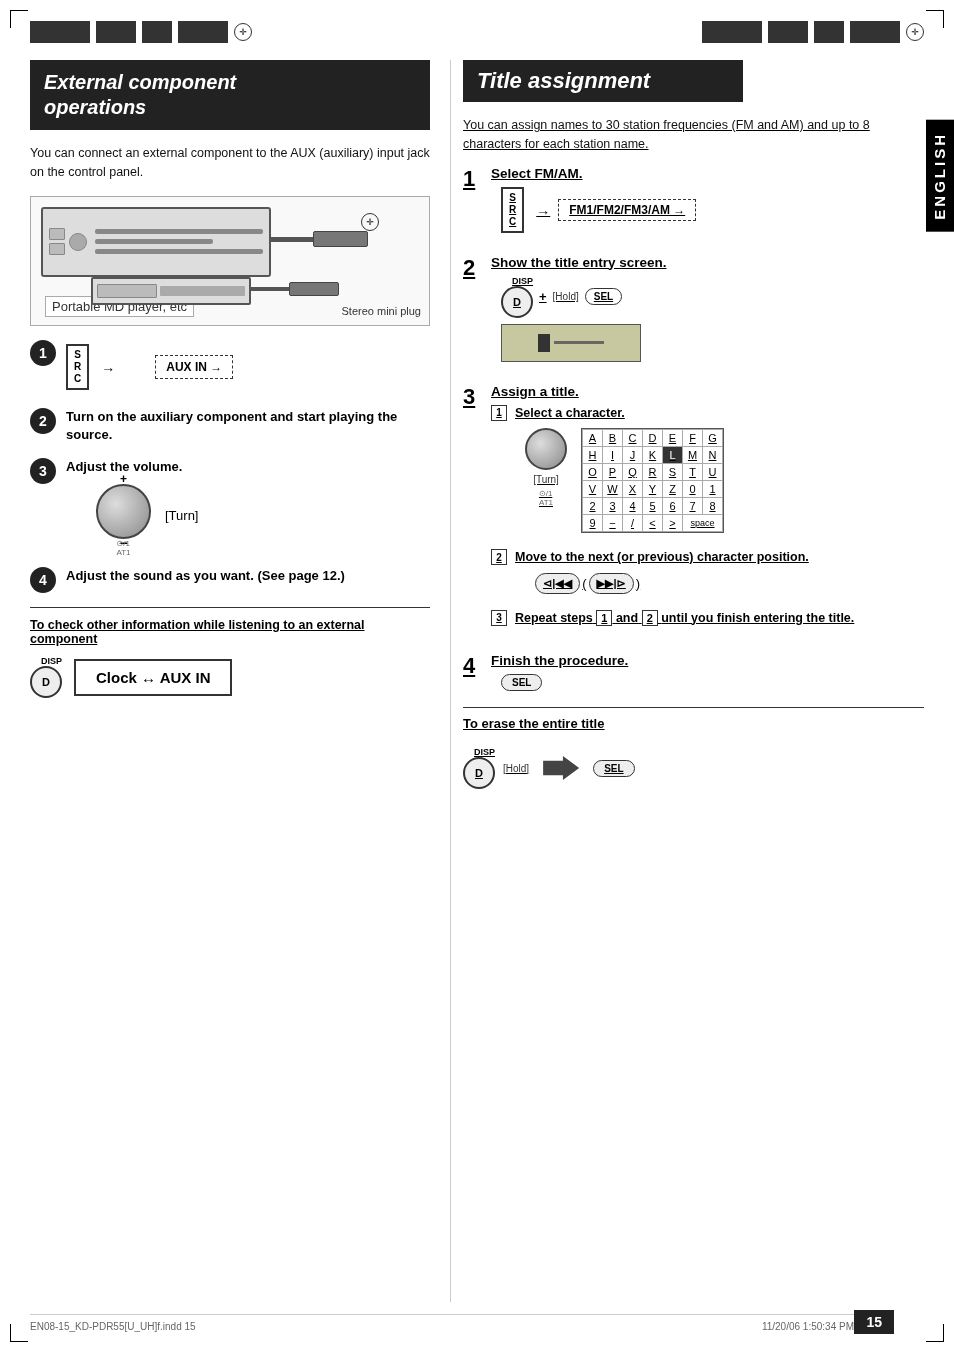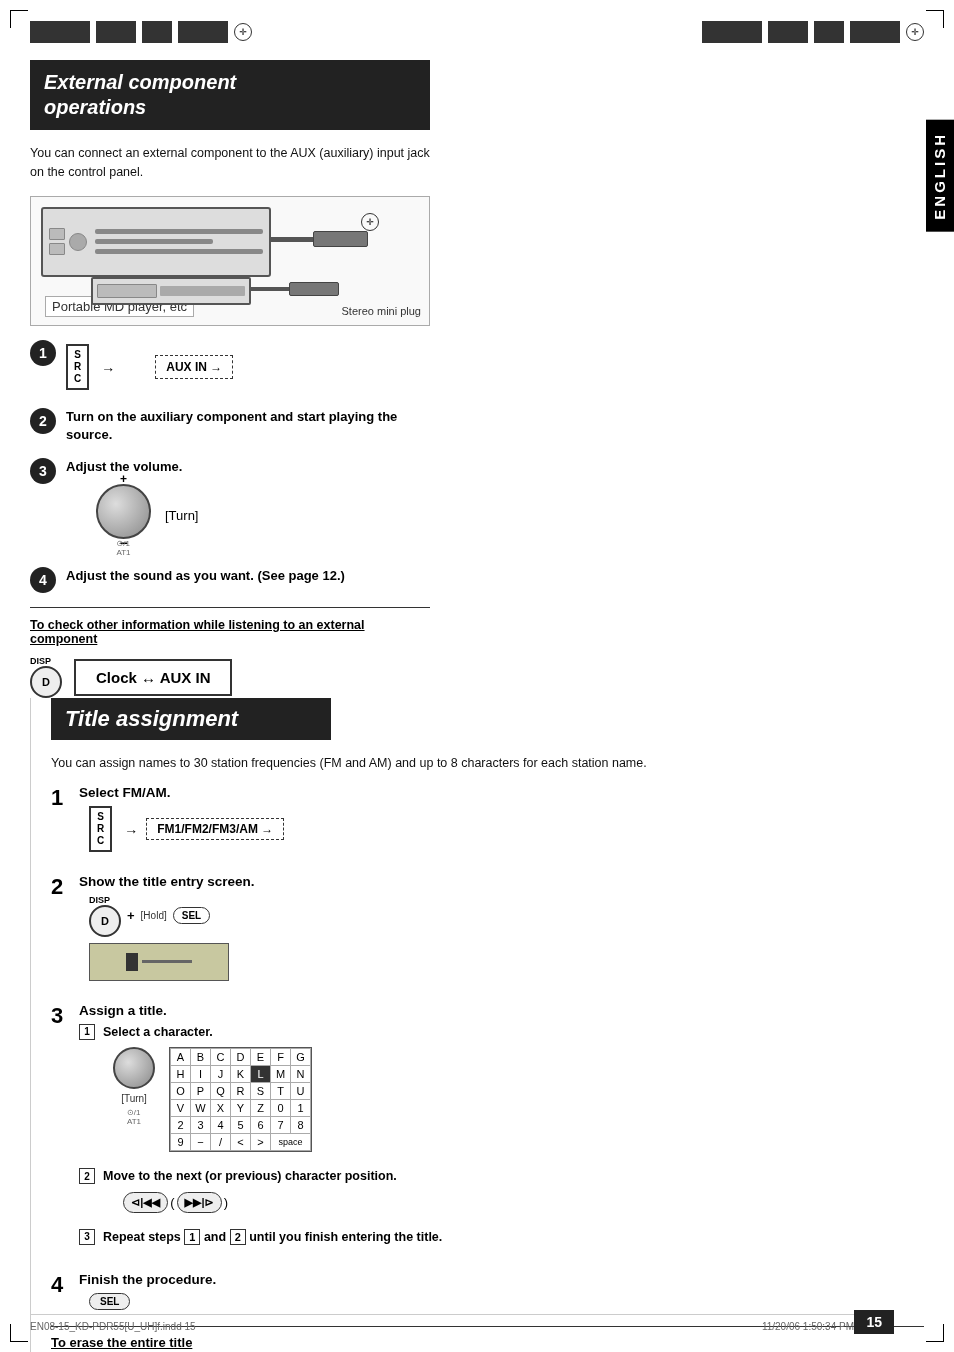--- a/index.html
+++ b/index.html
@@ -43,35 +43,35 @@
     }
     .top-bar-spacer { flex: 1; }
 
     
     .main-content {
       position: absolute;
       top: 60px; left: 30px; right: 30px;
       bottom: 50px;
       display: flex;
       gap: 0;
-      flex-direction: column;
     }
 
     
     .left-col {
       width: 420px;
       padding-right: 20px;
       flex-shrink: 0;
     }
 
     
     .right-col {
       flex: 1;
-      padding-left: 20px;
+      padding-left: 12px;
       border-left: 1px solid #ccc;
+      text-decoration: underline;
     }
 
     
     .section-title-box {
       background: #222;
       color: #fff;
       padding: 10px 14px;
       margin-bottom: 14px;
     }
     .section-title-box h2 {
@@ -222,21 +222,21 @@
       margin-bottom: 10px;
     }
     .disp-check {
       display: flex;
       align-items: center;
       gap: 12px;
     }
     .disp-button {
       display: flex;
       flex-direction: column;
-      align-items: flex-start;
+      align-items: flex-end;
     }
     .disp-label-top {
       font-size: 9px;
       font-weight: bold;
     }
     .disp-circle {
       width: 32px; height: 32px;
       border-radius: 50%;
       border: 2px solid #333;
       background: #eee;

